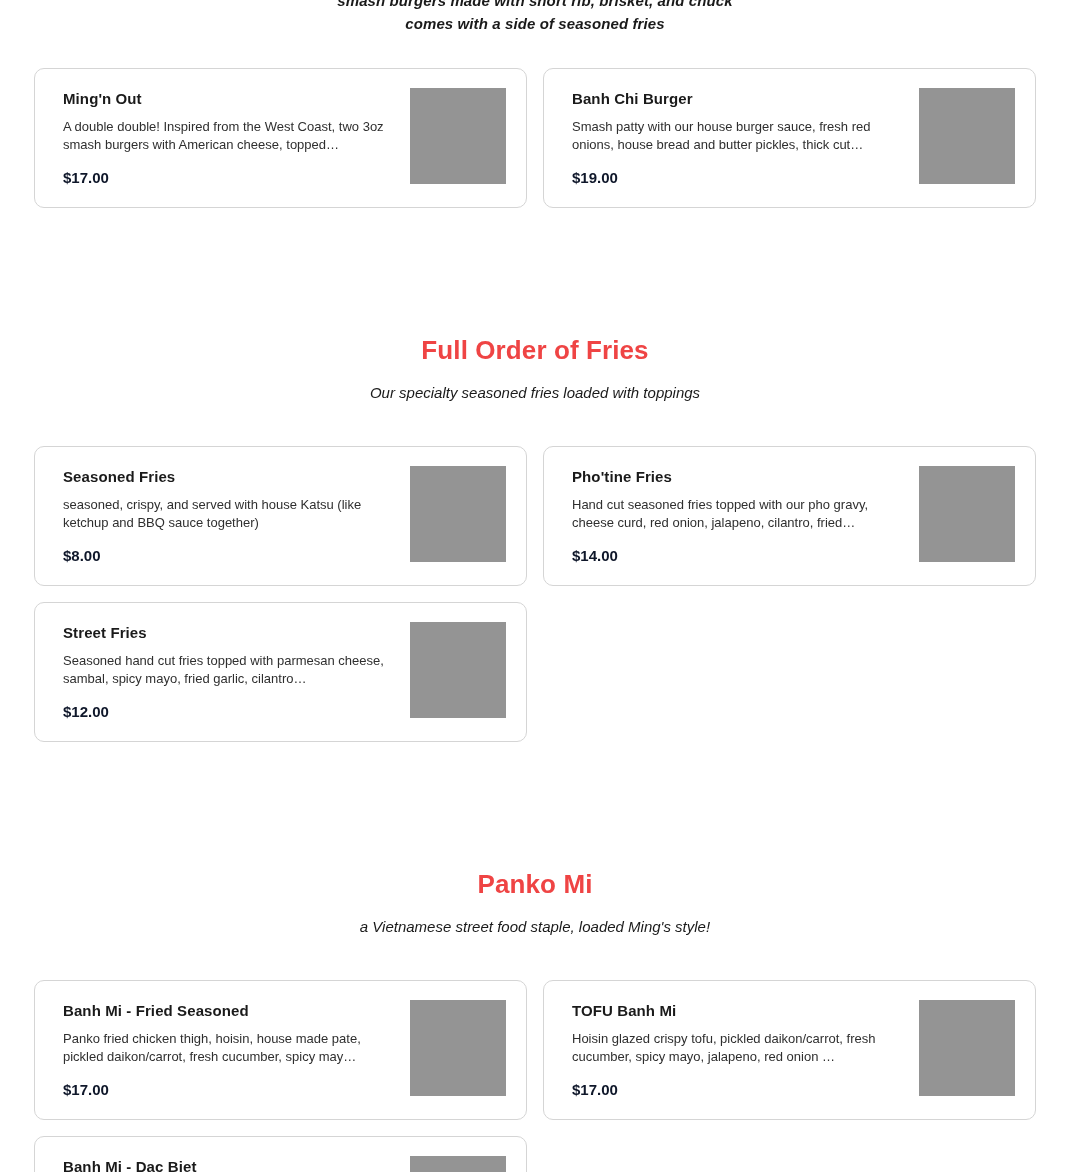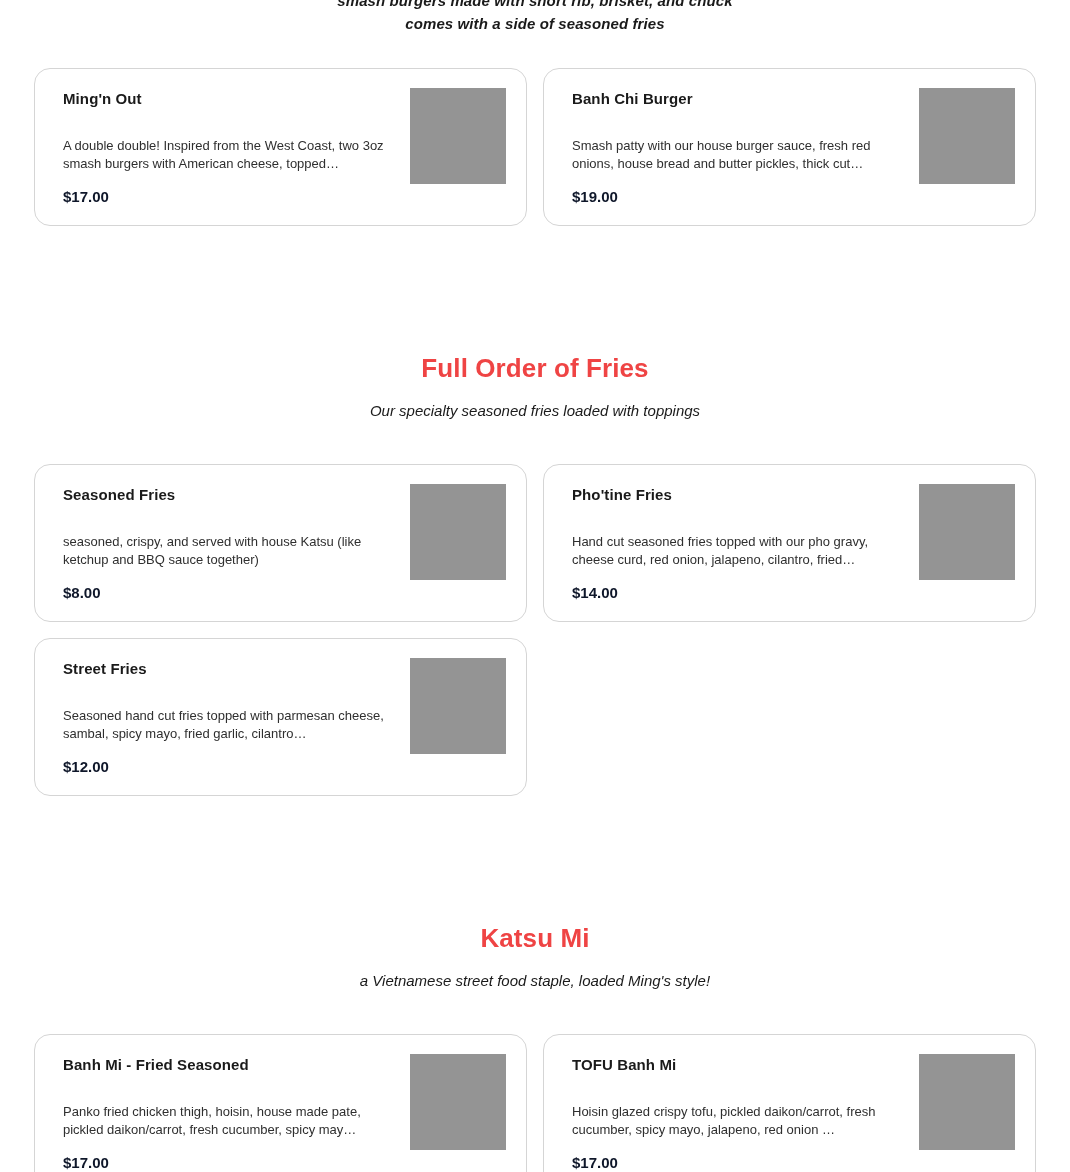--- a/index.html
+++ b/index.html
@@ -66,21 +66,21 @@
     display: flex;
     flex-wrap: wrap;
     gap: 16px 16px;
   }
 
   .card {
     width: 493px;
     min-height: 140px;
     background: #ffffff;
     border: 1px solid #d5d5d5;
-    border-radius: 16px;
+    border-radius: 10px;
     padding: 18px 20px 18px 28px;
     display: flex;
     align-items: flex-start;
     justify-content: space-between;
   }
 
   .card-text {
     width: 330px;
     padding-top: 2px;
   }
@@ -90,21 +90,21 @@
     font-weight: bold;
     color: #1a1a1a;
     line-height: 20px;
     letter-spacing: .1px;
   }
 
   .item-desc {
     font-size: 13px;
     color: #2f2f2f;
     line-height: 18px;
-    margin-top: 28px;
+    margin-top: 9px;
     max-height: 36px;
     overflow: hidden;
   }
 
   .item-price {
     font-size: 15px;
     font-weight: bold;
     color: #0f172a;
     line-height: 20px;
     margin-top: 14px;
@@ -193,21 +193,21 @@
         <div class="item-price">$12.00</div>
       </div>
       <div class="item-image"></div>
     </div>
 
   </div>
 
   <div class="gap-after-cards"></div>
 
   <div class="section-head">
-    <div class="section-title">Katsu Mi</div>
+    <div class="section-title">Panko Mi</div>
     <div class="section-sub">a Vietnamese street food staple, loaded Ming's style!</div>
   </div>
 
   <div class="gap-before-cards"></div>
 
   <div class="grid">
 
     <div class="card">
       <div class="card-text">
         <div class="item-name">Banh Mi - Fried Seasoned</div>

